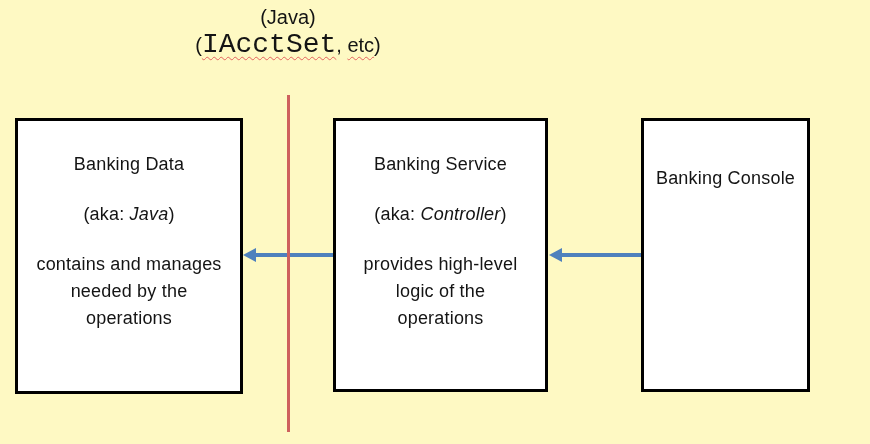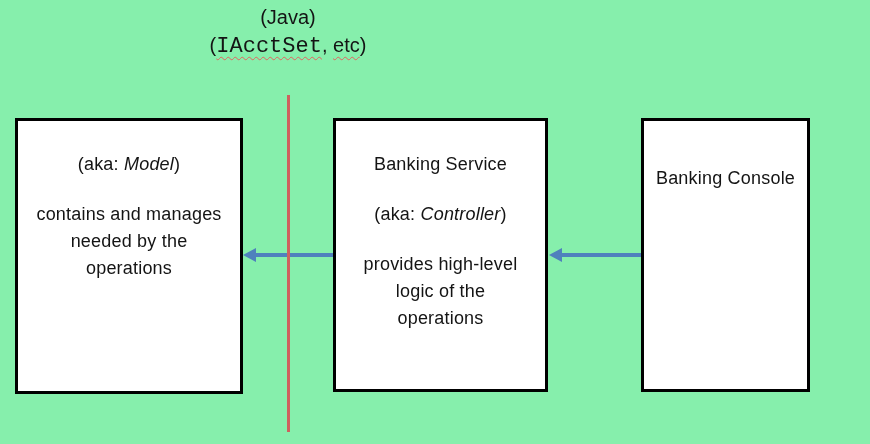--- a/index.html
+++ b/index.html
@@ -4,40 +4,40 @@
 <style>
   html, body {
     margin: 0;
     padding: 0;
     background: #ffffff;
   }
   .canvas {
     position: relative;
     width: 870px;
     height: 444px;
-    background: #86efac;
+    background: #fef9c3;
     font-family: "Liberation Sans", sans-serif;
     color: #141414;
     overflow: hidden;
   }
 
   
   .top-label {
     position: absolute;
     left: 138px;
     top: 3px;
     width: 300px;
     text-align: center;
     font-size: 20px;
     line-height: 28px;
     white-space: nowrap;
   }
   .code {
     font-family: "Liberation Mono", "DejaVu Sans Mono", monospace;
-    font-size: 22px;
+    font-size: 28px;
     margin-top: 16px;
   }
   .wavy {
     text-decoration: underline;
     text-decoration-style: wavy;
     text-decoration-color: #e4625e;
     text-decoration-thickness: 1px;
     text-underline-offset: 4px;
   }
 
@@ -102,21 +102,22 @@
 <div class="canvas">
 
   <div class="top-label">
     <div>(Java)</div>
     <div><span>(</span><span class="code wavy">IAcctSet</span><span>, </span><span class="wavy">etc</span><span>)</span></div>
   </div>
 
   <div class="red-line" style="background-color: rgb(206, 97, 94);"></div>
 
   <div class="box box1" style="border-color: rgb(0, 0, 0);">
-    <div class="box-aka"><span>(aka: </span><span class="italic">Model</span><span>)</span></div>
+    <div class="box-title">Banking Data</div>
+    <div class="box-aka"><span>(aka: </span><span class="italic">Java</span><span>)</span></div>
     <div class="box-desc">
       <div>contains and manages</div>
       <div>needed by the</div>
       <div>operations</div>
     </div>
   </div>
 
   <div class="box box2" style="border-color: rgb(0, 0, 0);">
     <div class="box-title">Banking Service</div>
     <div class="box-aka"><span>(aka: </span><span class="italic">Controller</span><span>)</span></div>

